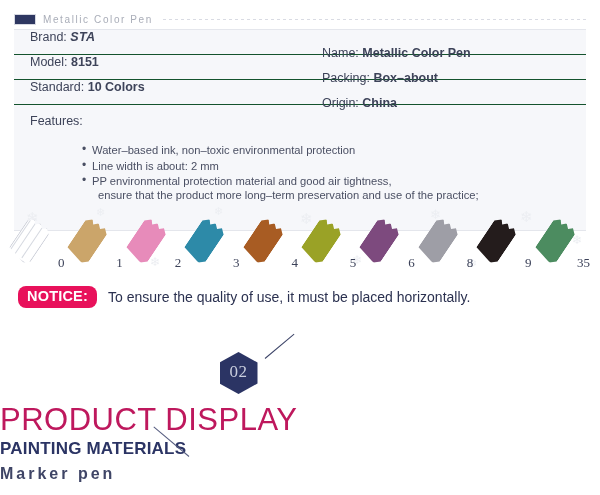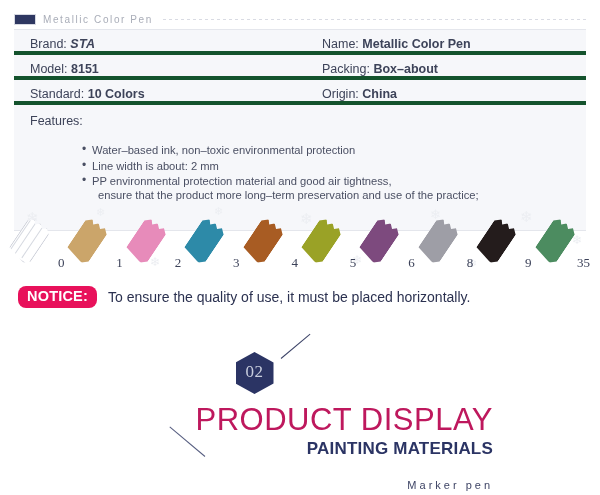--- a/index.html
+++ b/index.html
@@ -55,22 +55,22 @@
     top: 29px;
     width: 572px;
     background: #f6f7fa;
     border-top: 1px solid #e4e6ec;
     border-bottom: 1px solid #e4e6ec;
     box-sizing: border-box;
   }
   .spec-row {
     display: flex;
     height: 25px;
-    align-items: flex-end;
-    border-bottom: 4px solid #14532d;
+    align-items: flex-start;
+    border-bottom: 1px solid #14532d;
     box-sizing: border-box;
   }
   .spec-cell {
     font-size: 12.5px;
     color: #3d4359;
     white-space: nowrap;
   }
   .spec-cell.left  { width: 290px; padding-left: 16px; box-sizing: border-box; }
   .spec-cell.right { padding-left: 18px; box-sizing: border-box; margin-top: 16px; }
   .lbl { font-weight: 400; }
@@ -198,24 +198,24 @@
     margin-left: 11px;
     font-size: 14px;
     font-weight: 400;
     color: #2b3150;
     white-space: nowrap;
   }
 
   
   .display-block {
     position: absolute;
-    left: 16px;
+    left: 0;
     top: 352px;
     width: 477px;
-    text-align: right;
+    text-align: left;
   }
   .hex-wrap {
     position: relative;
     height: 38px;
   }
   .hex {
     position: absolute;
     left: 50%;
     top: 0;
     transform: translateX(-50%);
@@ -254,24 +254,25 @@
     line-height: 36px;
   }
   .title-sub {
     font-size: 17px;
     font-weight: 700;
     color: #2b3464;
     letter-spacing: .2px;
     margin-top: 1px;
   }
   .title-small {
-    font-size: 11px;
+    font-size: 16px;
     color: #3f4566;
     letter-spacing: 3px;
-    margin-top: 20px;
+    margin-top: 6px;
+    font-weight: bold;
   }
   .slash-bottom {
     position: absolute;
     left: 50%;
     top: 104px;
     width: 46px;
     height: 1px;
     background: #5e6party;
     transform: rotate(40deg);
     transform-origin: right center;

